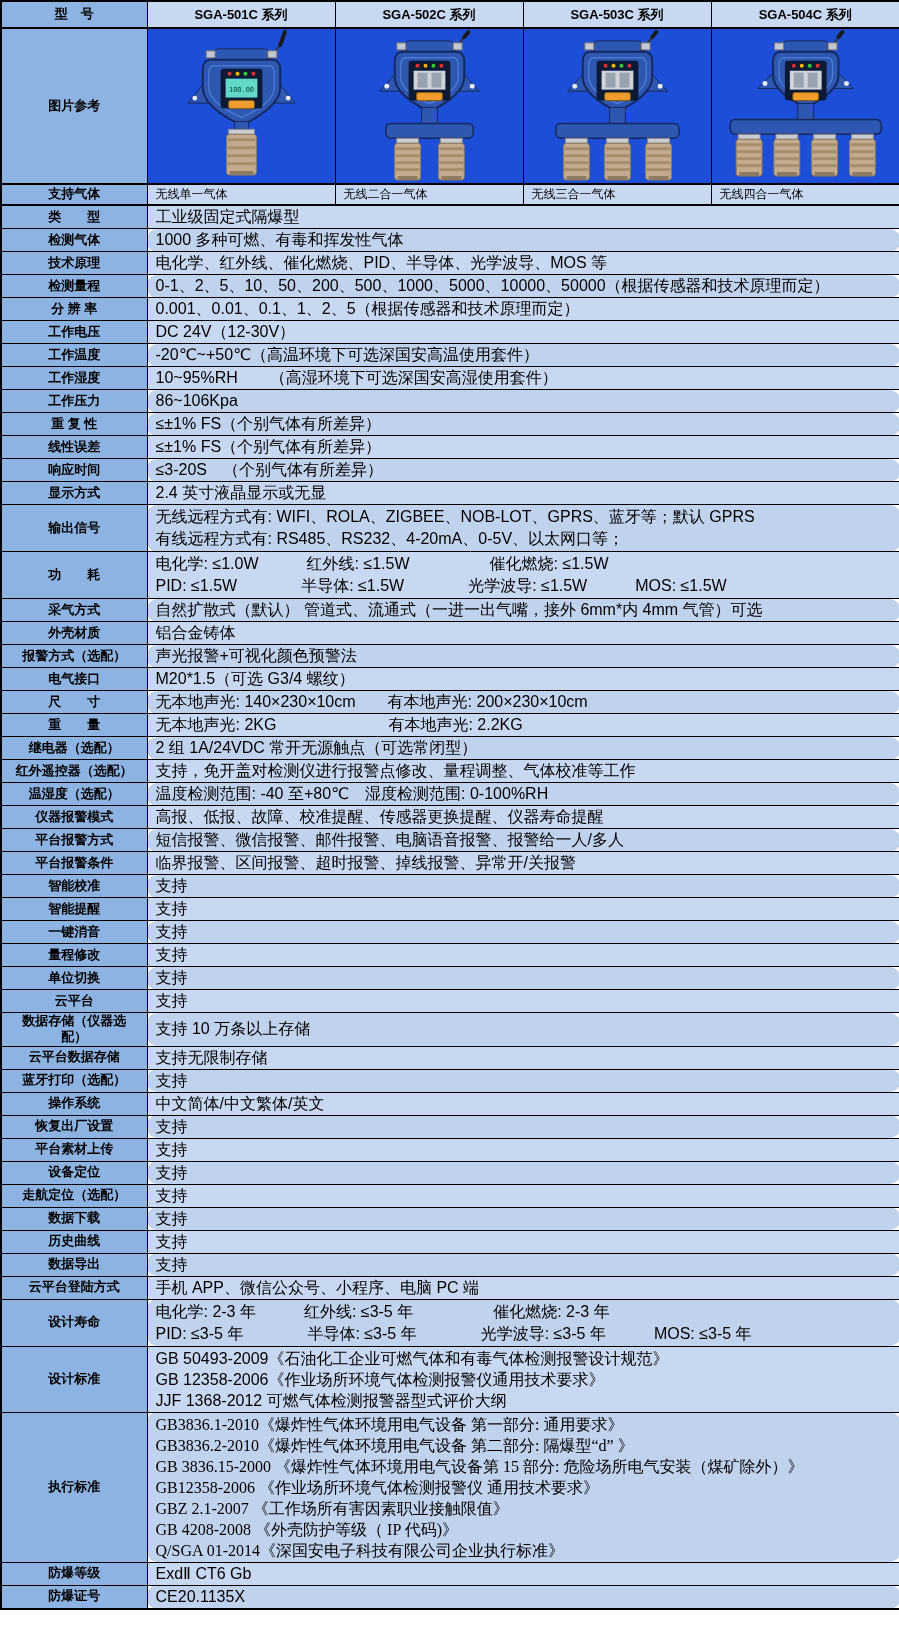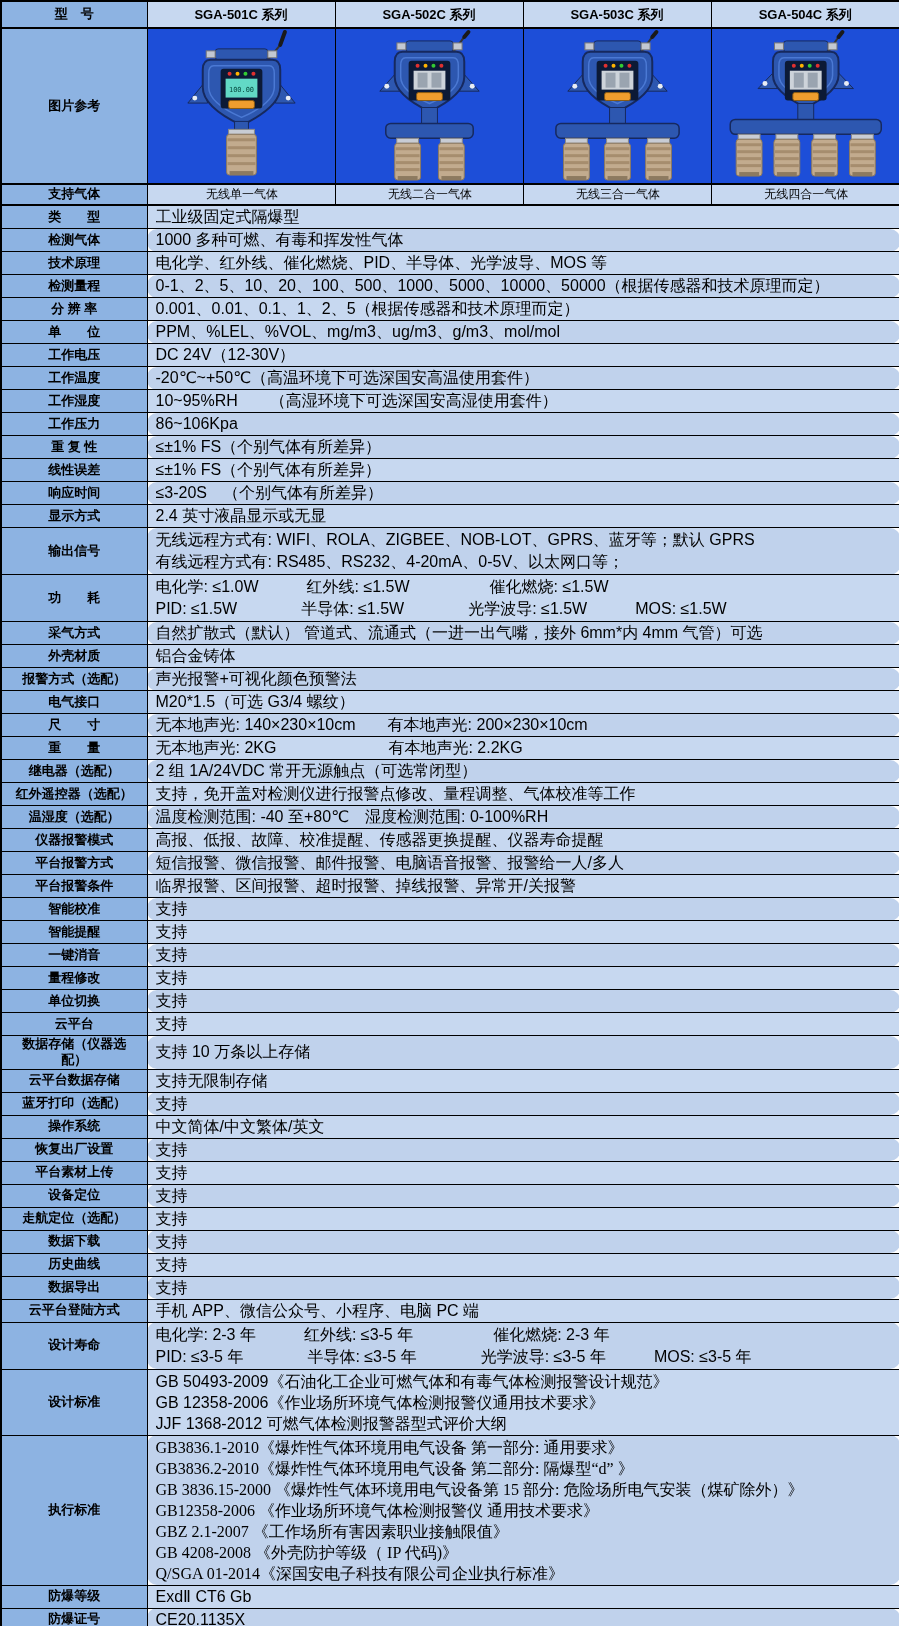--- a/index.html
+++ b/index.html
@@ -7,21 +7,21 @@
   table{border-collapse:collapse;table-layout:fixed;width:899px;border:2px solid #000;}
   th,td{border:1px solid #000;padding:0;vertical-align:middle;box-sizing:border-box;}
   th.lbl{background:#8db3e2;font-weight:bold;font-size:13px;text-align:center;
          padding:0 12px;line-height:1.25;}
   tr.hdr th{height:27px;border-bottom:2px solid #000;}
   th.model{background:#c7d8f0;font-size:13px;font-weight:bold;text-align:center;}
   td.img-cell{background:#1d4ed8;height:156px;border-bottom:2px solid #000;}
   .dev{width:100%;height:154px;}
   tr.gas td.val{border-bottom:2px solid #000;}
   td.val{background:#c7d8f0;font-size:16px;text-align:left;padding:1px 6px 1px 8px;}
-  td.val-c{background:#c7d8f0;font-size:12px;text-align:center;}
+  td.val-c{background:#c7d8f0;font-size:12px;}
   tr.alt td.val{background:#c0d2ec;border-radius:10px;}
   .h1 td,.h1 th{height:20px;}
   .h2 td,.h2 th{height:44px;}
   .h3 td,.h3 th{height:64px;}
   .h7 td,.h7 th{height:148px;font-family:Liberation Serif, serif;}
   td.val .ln{line-height:20px;white-space:pre-wrap;overflow:hidden;}
   .h2 td.val .ln{line-height:22px;}
   .h3 td.val .ln{line-height:21px;}
   .h7 td.val .ln{line-height:21px;}
 </style>
@@ -240,33 +240,27 @@
       </tr>
       <tr class="h1">
         <th class="lbl">技术原理</th>
         <td class="val" colspan="4">
           <div class="ln">电化学、红外线、催化燃烧、PID、半导体、光学波导、MOS 等</div>
         </td>
       </tr>
       <tr class="h1 alt">
         <th class="lbl">检测量程</th>
         <td class="val" colspan="4">
-          <div class="ln">0-1、2、5、10、20、100、500、1000、5000、10000、50000（根据传感器和技术原理而定）</div>
+          <div class="ln">0-1、2、5、10、50、200、500、1000、5000、10000、50000（根据传感器和技术原理而定）</div>
         </td>
       </tr>
       <tr class="h1">
         <th class="lbl">分 辨 率</th>
         <td class="val" colspan="4">
           <div class="ln">0.001、0.01、0.1、1、2、5（根据传感器和技术原理而定）</div>
-        </td>
-      </tr>
-      <tr class="h1 alt">
-        <th class="lbl">单　　位</th>
-        <td class="val" colspan="4">
-          <div class="ln">PPM、%LEL、%VOL、mg/m3、ug/m3、g/m3、mol/mol</div>
         </td>
       </tr>
       <tr class="h1">
         <th class="lbl">工作电压</th>
         <td class="val" colspan="4">
           <div class="ln">DC 24V（12-30V）</div>
         </td>
       </tr>
       <tr class="h1 alt">
         <th class="lbl">工作温度</th>

